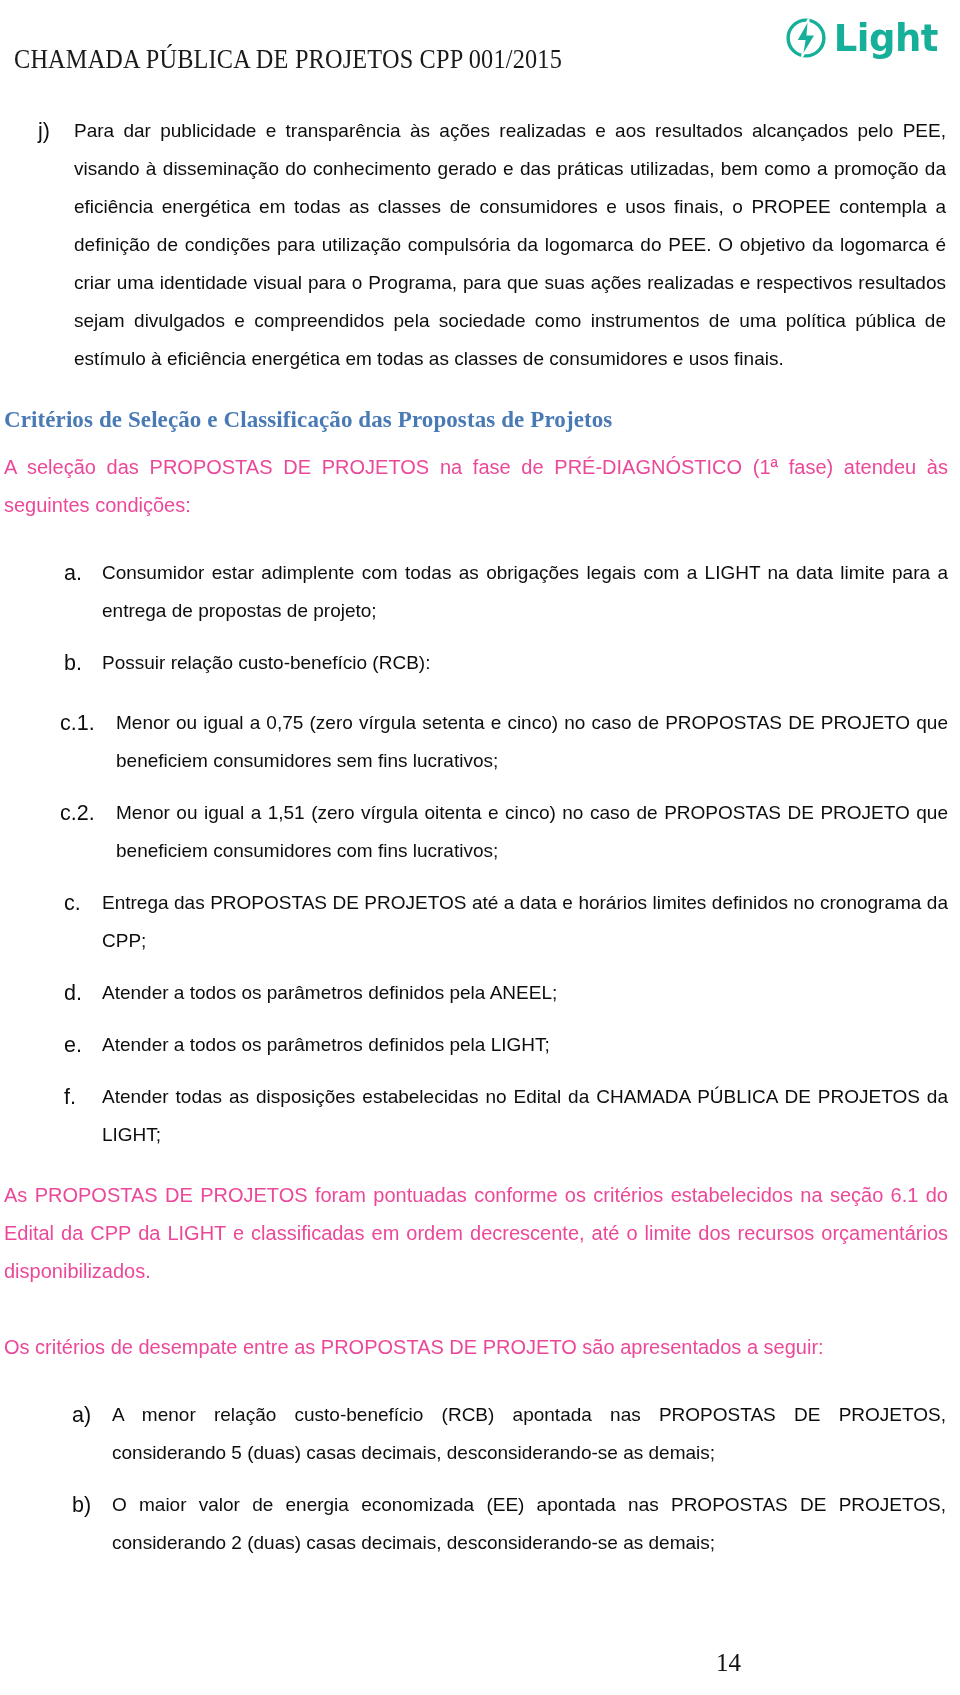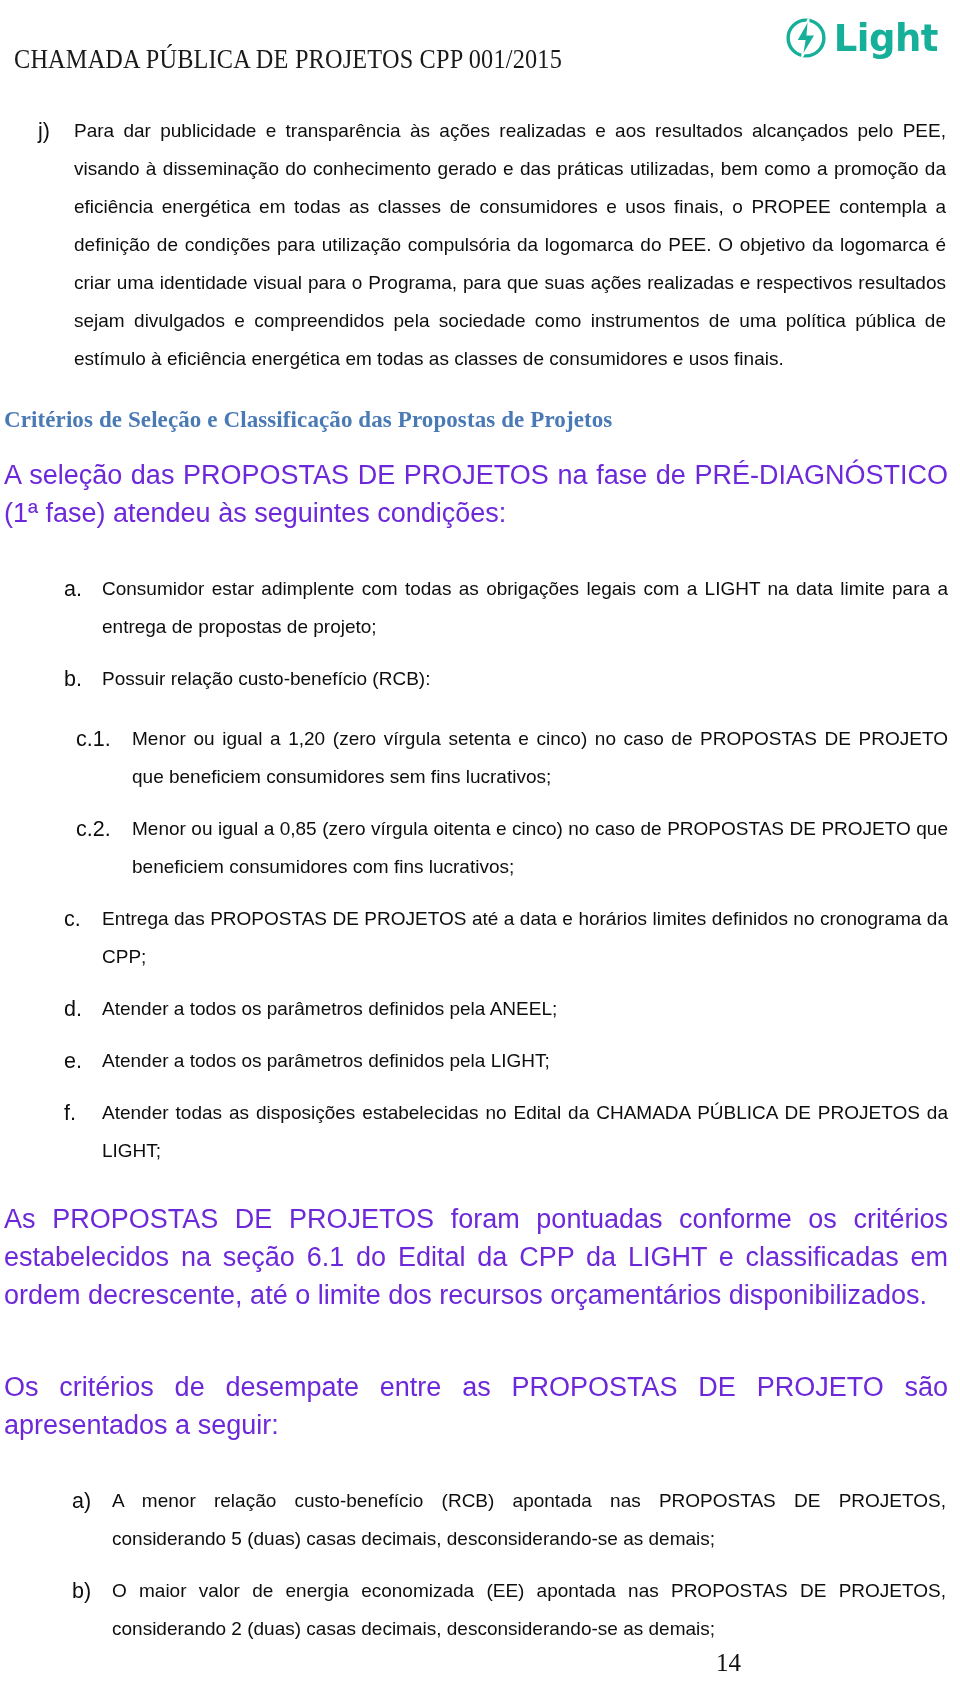--- a/index.html
+++ b/index.html
@@ -68,25 +68,25 @@
 
   
   .content {
     position: absolute;
     left: 0;
     top: 112px;
     width: 960px;
   }
 
   .para {
-    font-size: 27px;
+    font-size: 20px;
     line-height: 38px;
     text-align: justify;
-    color: #6d28d9;
-    margin: 16px;
+    color: #ec4899;
+    margin: 8px;
   }
   .para.block {
     margin-left: 0px;
     margin-right: 12px;
     padding-left: 4px;
   }
 
   
   .lrow {
     display: flex;
@@ -109,21 +109,21 @@
 
   
   .lvl-j { margin-left: 38px; margin-right: 14px; }
   .lvl-j .lmark { width: 36px; }
 
   
   .lvl-a { margin-left: 64px; margin-right: 12px; }
   .lvl-a .lmark { width: 38px; }
 
   
-  .lvl-c1 { margin-left: 76px; margin-right: 12px; justify-content: space-between; }
+  .lvl-c1 { margin-left: 60px; margin-right: 12px; justify-content: space-between; }
   .lvl-c1 .lmark { width: 56px; }
 
   
   .lvl-ab { margin-left: 72px; margin-right: 14px; }
   .lvl-ab .lmark { width: 40px; }
 
   .gap-s { height: 14px; }
   .gap-m { height: 22px; }
 
   
@@ -195,28 +195,28 @@
 
     <div class="lrow lvl-a">
       <span class="lmark">b.</span>
       <span class="ltext">Possuir relação custo-benefício (RCB):</span>
     </div>
 
     <div class="gap-m"></div>
 
     <div class="lrow lvl-c1">
       <span class="lmark">c.1.</span>
-      <span class="ltext">Menor ou igual a 1,20 (zero vírgula setenta e cinco) no caso de PROPOSTAS DE PROJETO que beneficiem consumidores sem fins lucrativos;</span>
+      <span class="ltext">Menor ou igual a 0,75 (zero vírgula setenta e cinco) no caso de PROPOSTAS DE PROJETO que beneficiem consumidores sem fins lucrativos;</span>
     </div>
 
     <div class="gap-s"></div>
 
     <div class="lrow lvl-c1">
       <span class="lmark">c.2.</span>
-      <span class="ltext">Menor ou igual a 0,85 (zero vírgula oitenta e cinco) no caso de PROPOSTAS DE PROJETO que beneficiem consumidores com fins lucrativos;</span>
+      <span class="ltext">Menor ou igual a 1,51 (zero vírgula oitenta e cinco) no caso de PROPOSTAS DE PROJETO que beneficiem consumidores com fins lucrativos;</span>
     </div>
 
     <div class="gap-s"></div>
 
     <div class="lrow lvl-a">
       <span class="lmark">c.</span>
       <span class="ltext">Entrega das PROPOSTAS DE PROJETOS até a data e horários limites definidos no cronograma da CPP;</span>
     </div>
 
     <div class="gap-s"></div>

